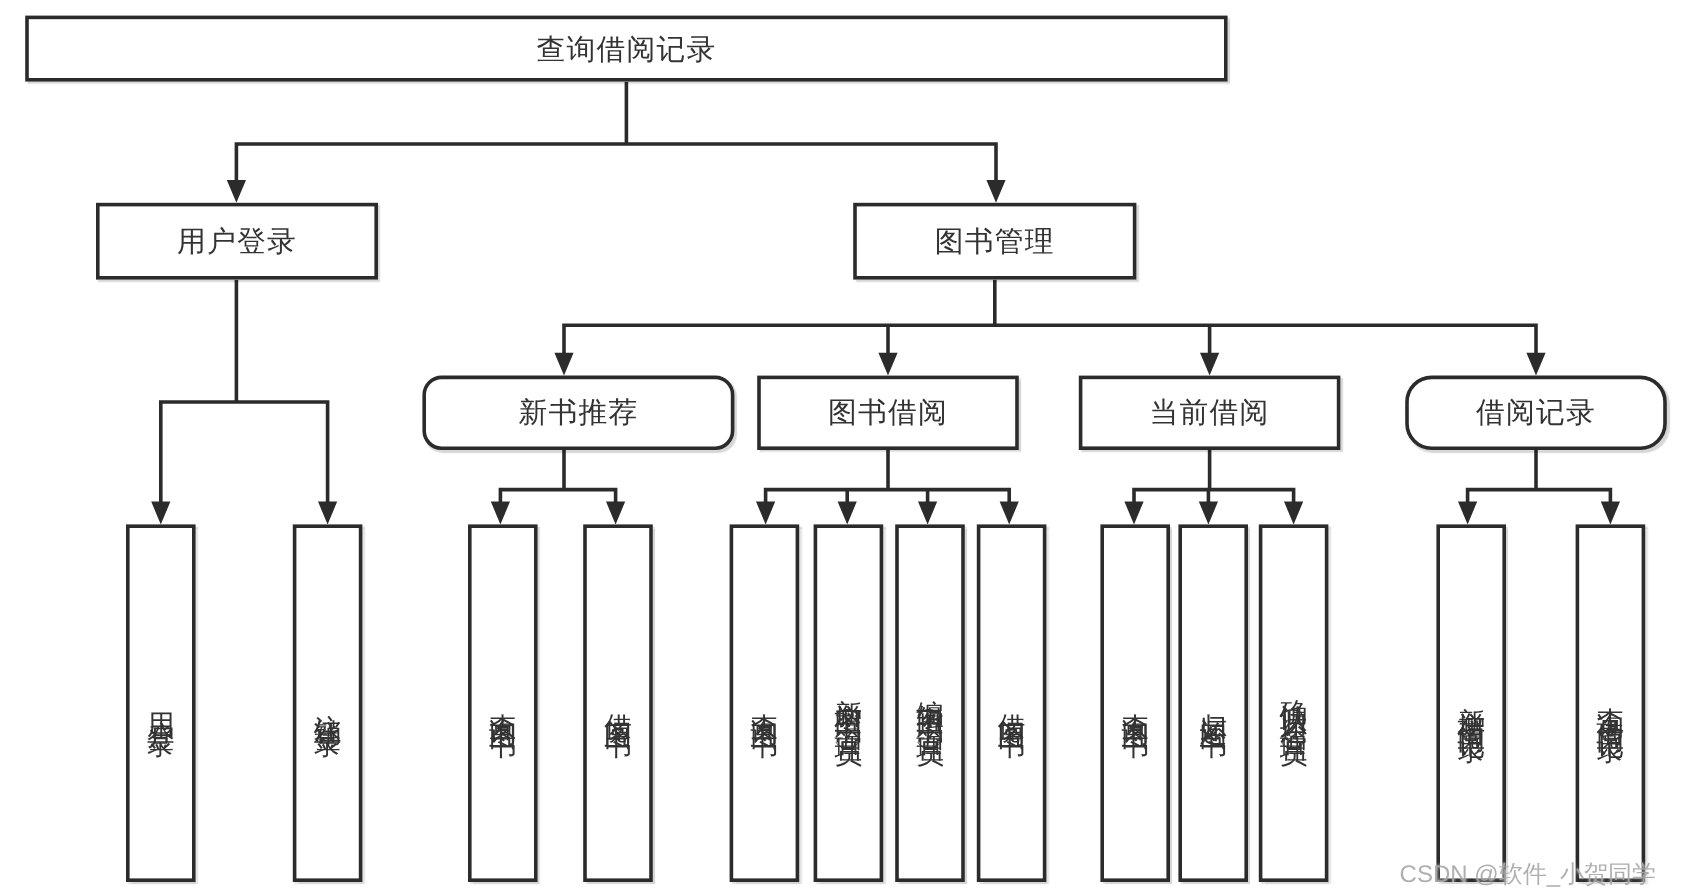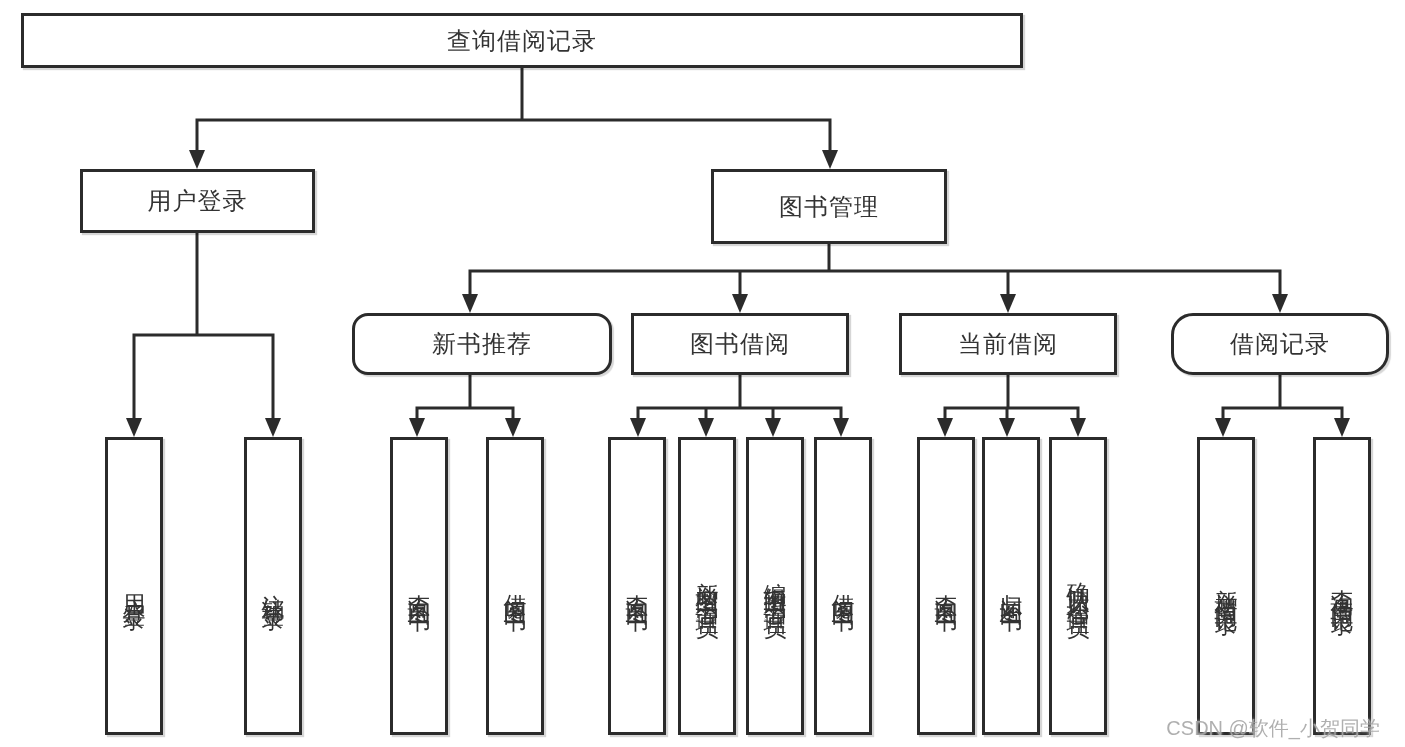--- a/index.html
+++ b/index.html
@@ -42,21 +42,21 @@
     writing-mode: vertical-rl;
     text-orientation: mixed;
     font-size: 23px;
     letter-spacing: 5px;
     line-height: 1;
   }
   
   #b-root  { left: 21px;  top: 13px;  width: 1002px; height: 55px; }
   
   #b-user  { left: 80px;  top: 169px; width: 235px; height: 64px; }
-  #b-mgmt  { left: 711px; top: 169px; width: 236px; height: 75px; align-items: center; }
+  #b-mgmt  { left: 711px; top: 169px; width: 236px; height: 64px; align-items: center; }
   
   #b-l3-rec { left: 352px;  top: 313px; width: 260px; height: 62px; border-radius: 16px; }
   #b-l3-bor { left: 631px;  top: 313px; width: 218px; height: 62px; }
   #b-l3-cur { left: 899px;  top: 313px; width: 218px; height: 62px; }
   #b-l3-his { left: 1171px; top: 313px; width: 218px; height: 62px; border-radius: 22px; }
   
   .leafbox { top: 437px; width: 58px; height: 298px; }
   #f1  { left: 105px; }
   #f2  { left: 244px; }
   #f3  { left: 390px; }

